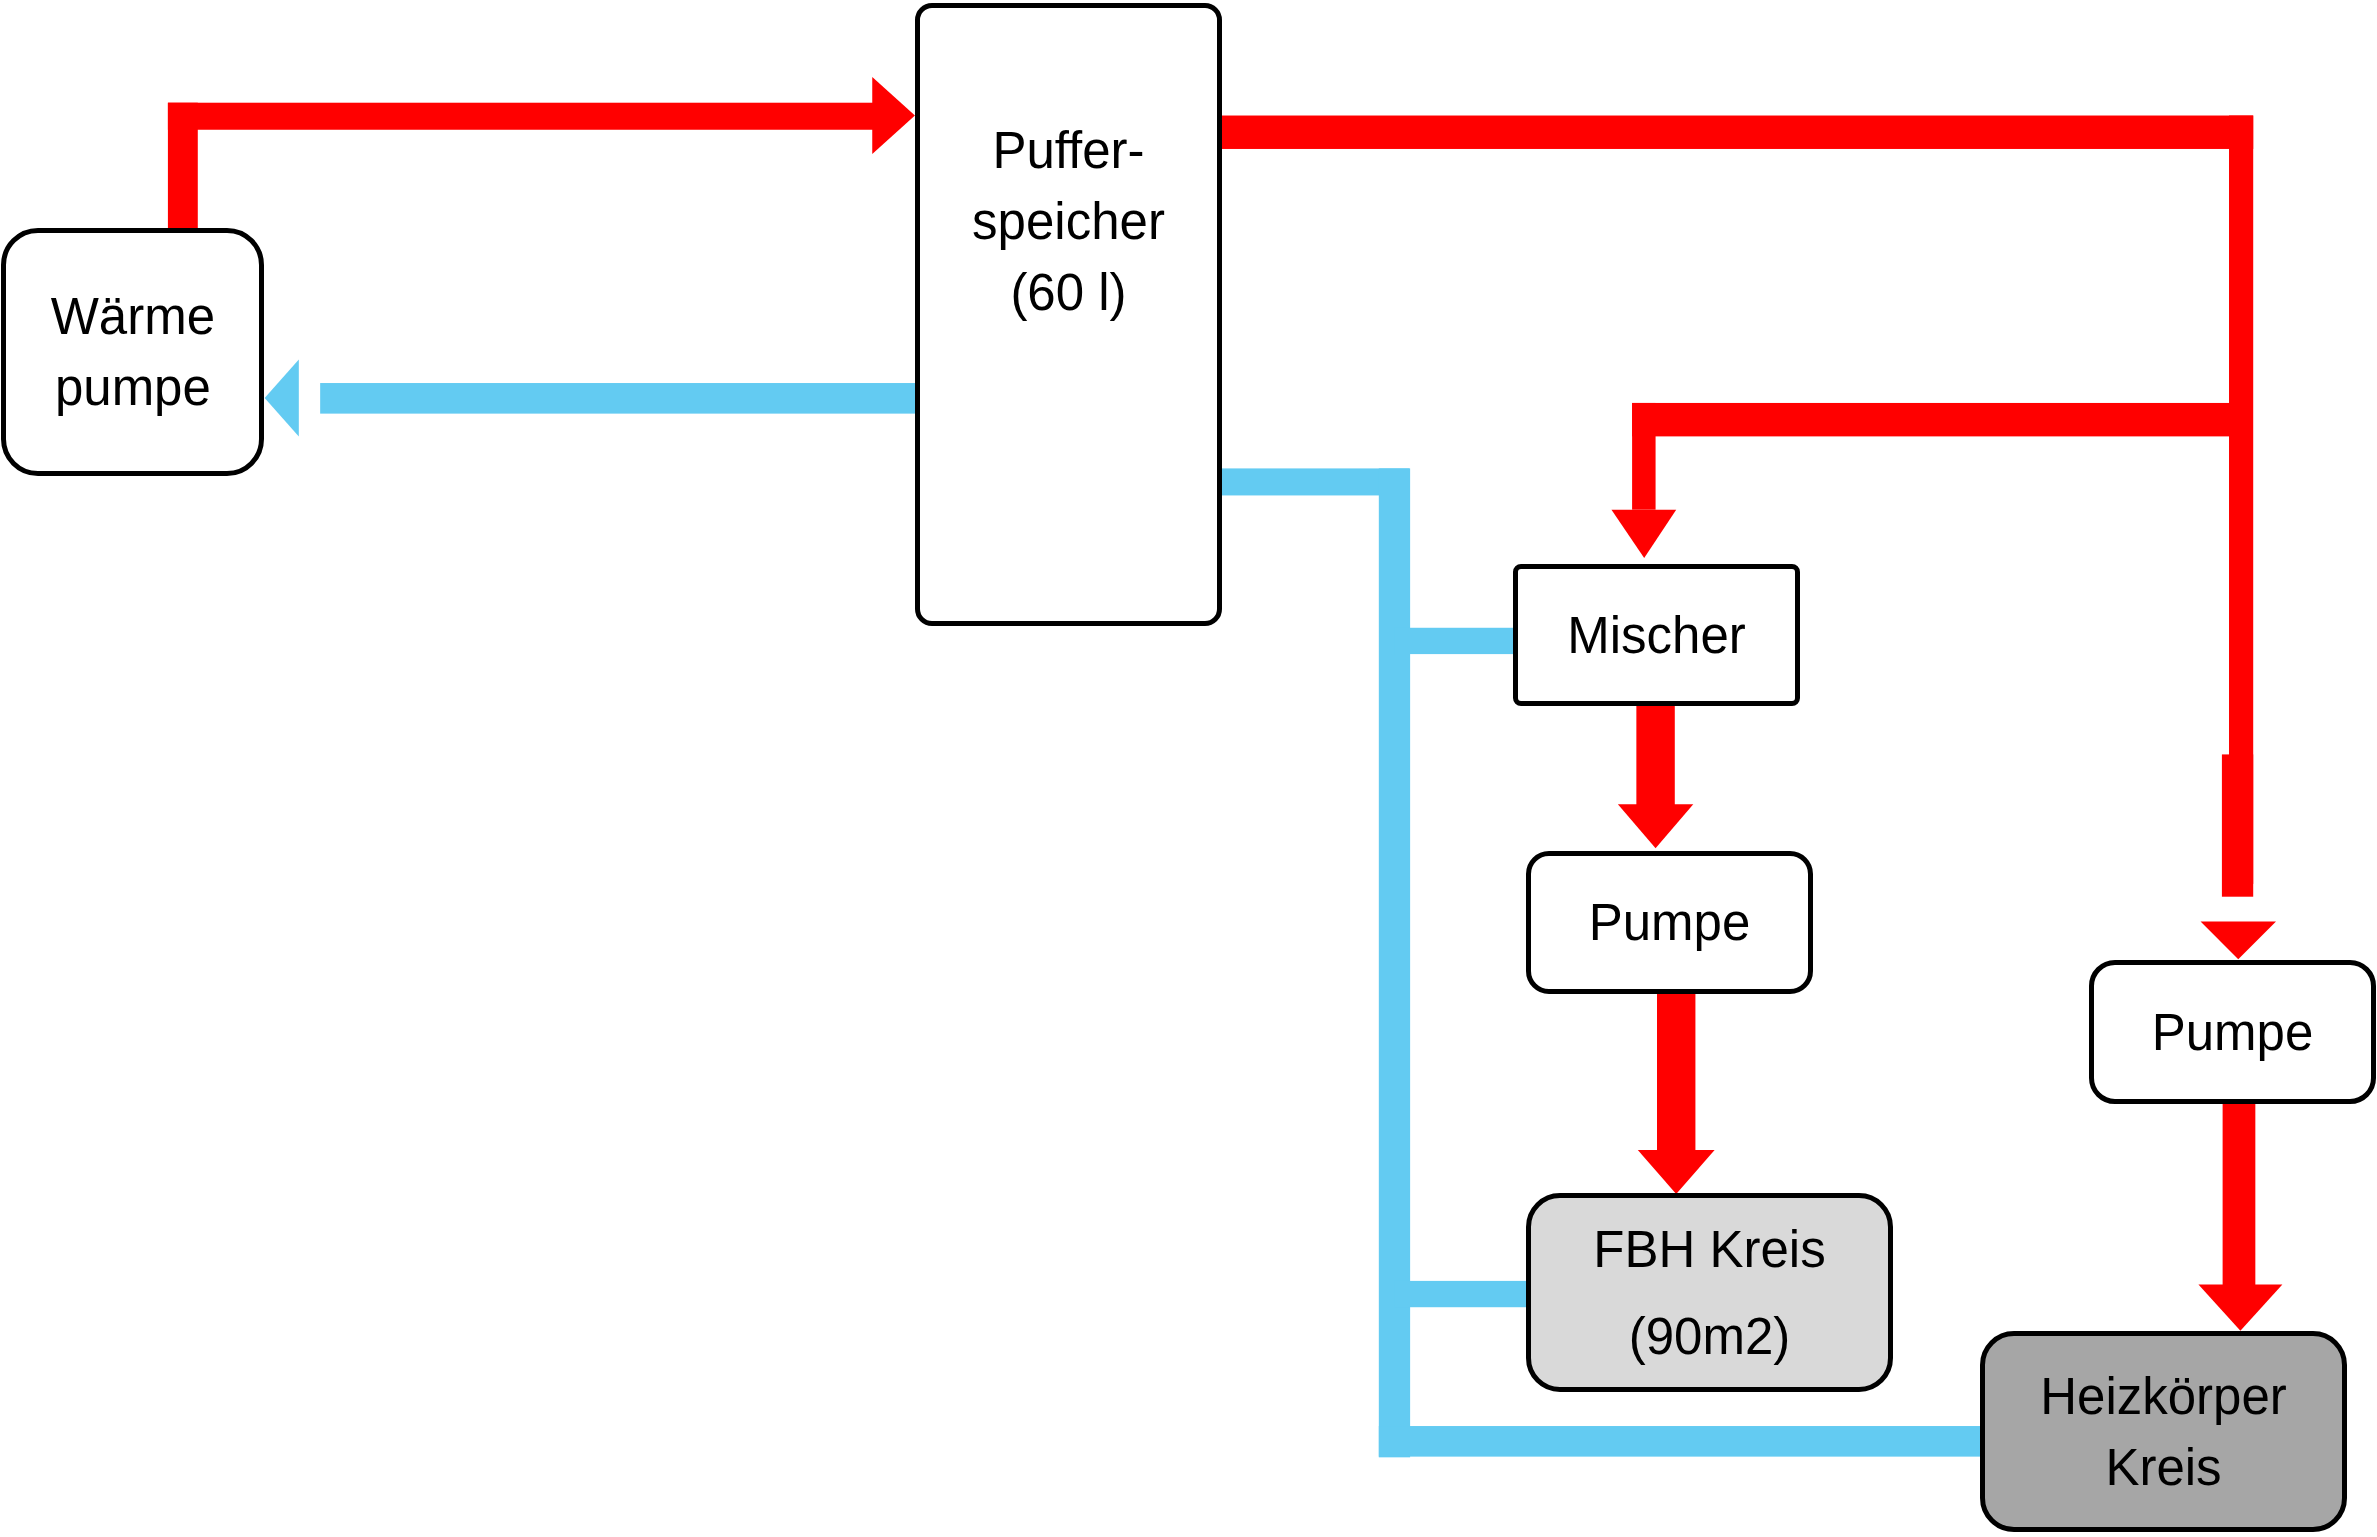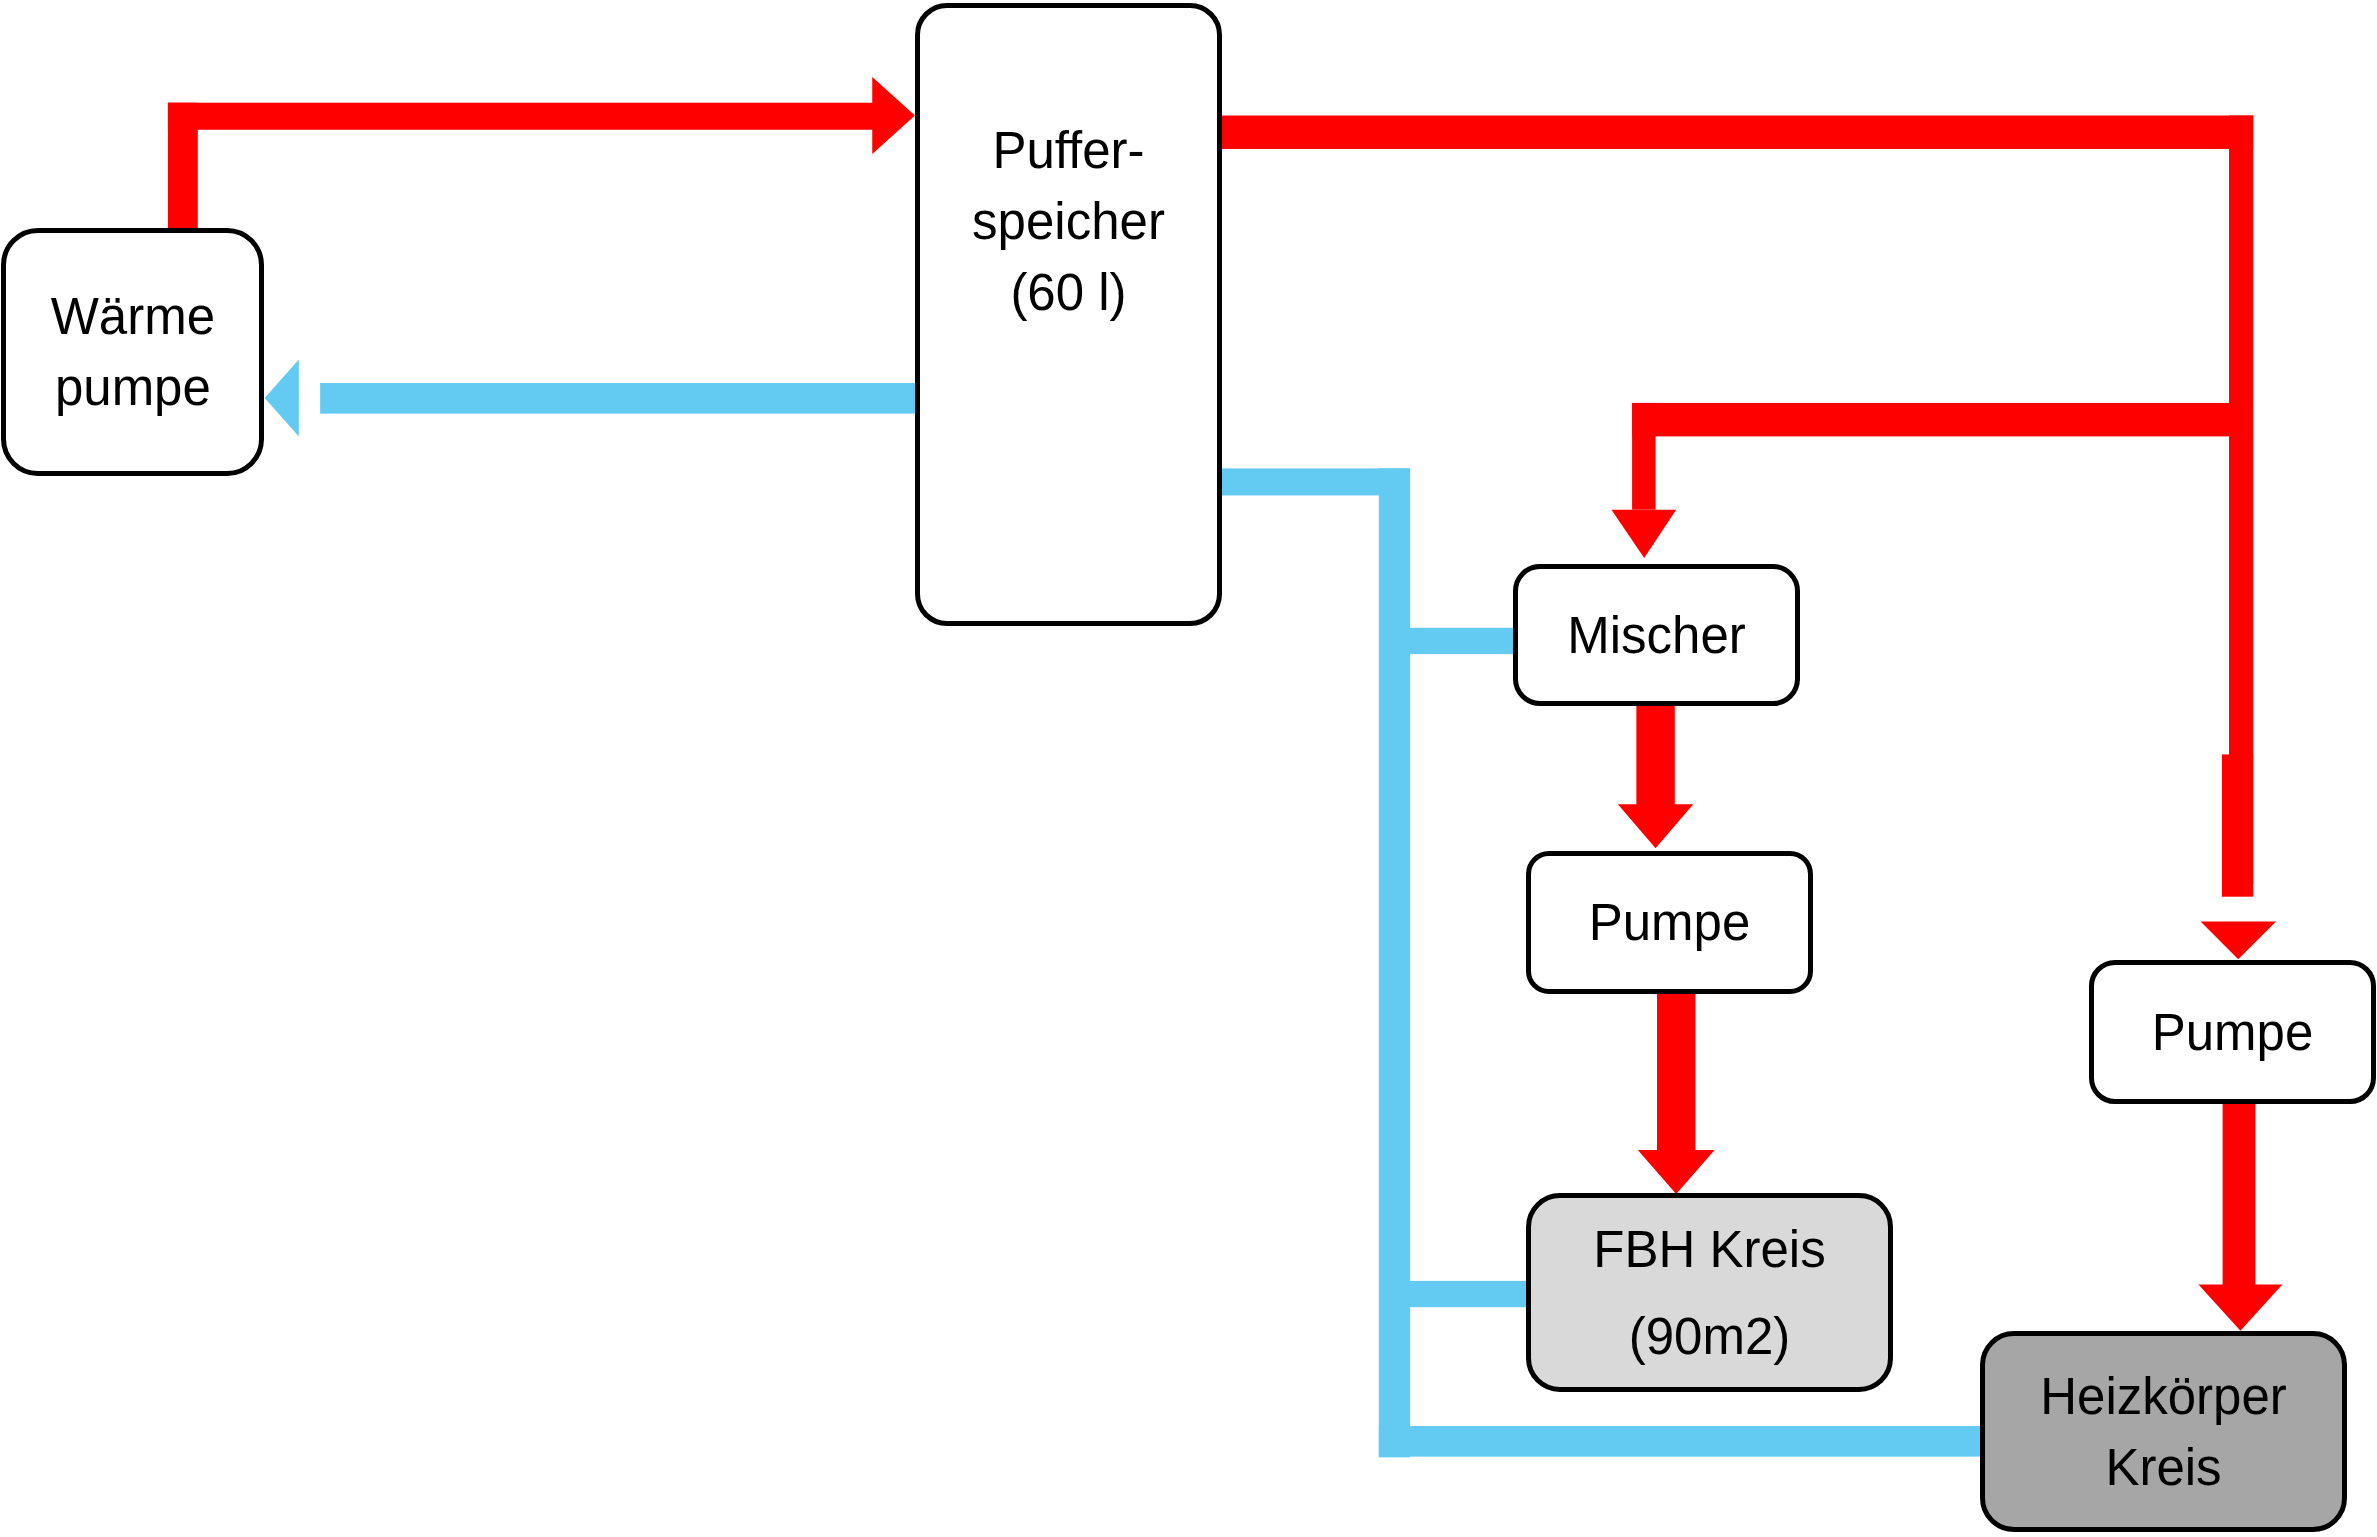--- a/index.html
+++ b/index.html
@@ -51,28 +51,28 @@
     <rect x="3124" y="1550" width="46" height="260"></rect>
     <polygon points="3090,1805 3208,1805 3149,1870"></polygon>
   </g>
 </svg>
 
 <div class="box" style="left:1.4px; top:228px; width:263px; height:248px;">
   <span>Wärme</span>
   <span>pumpe</span>
 </div>
 
-<div class="box" style="left:915px; top:2.8px; width:307px; height:623px; border-radius:32px;">
+<div class="box" style="left:915px; top:2.8px; width:307px; height:623px; border-radius:17px;">
   <span>Puffer-</span>
   <span>speicher</span>
   <span>(60 l)</span>
   <span style="height:185px"></span>
 </div>
 
-<div class="box" style="left:1513px; top:564px; width:287px; height:142px; border-radius:27px;">
+<div class="box" style="left:1513px; top:564px; width:287px; height:142px; border-radius:8px;">
   <span>Mischer</span>
 </div>
 
 <div class="box" style="left:1526px; top:851px; width:287px; height:143px; border-radius:23px;">
   <span>Pumpe</span>
 </div>
 
 <div class="box" style="left:2089px; top:960px; width:287px; height:144px; border-radius:26px;">
   <span>Pumpe</span>
 </div>

